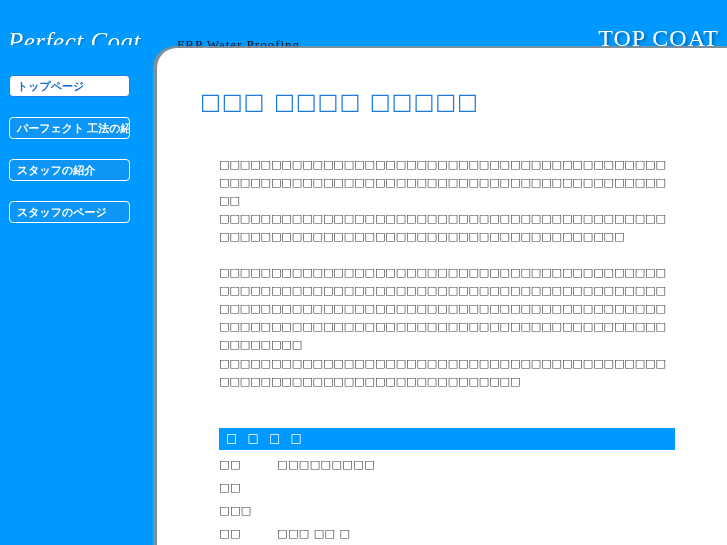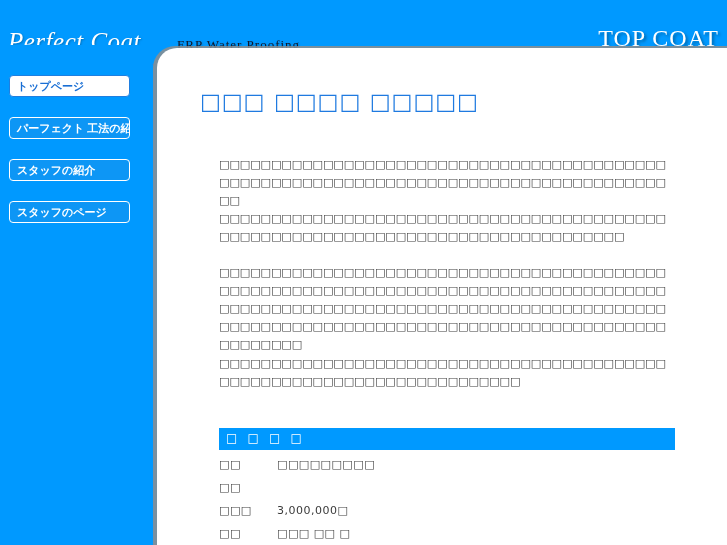--- a/index.html
+++ b/index.html
@@ -252,21 +252,20 @@
           <div class="info-label tofu">□□</div>
           <div class="info-value tofu">□□□□□□□□□</div>
         </div>
 
         <div class="info-row">
           <div class="info-label tofu">□□</div>
         </div>
 
         <div class="info-row">
           <div class="info-label tofu">□□□</div>
-          <div class="info-value tofu">3,000,000□</div>
         </div>
 
         <div class="info-row">
           <div class="info-label tofu">□□</div>
           <div class="info-value tofu">□□□ □□ □
 □□□ □□ □</div>
         </div>
       </div>
 
     </div>

